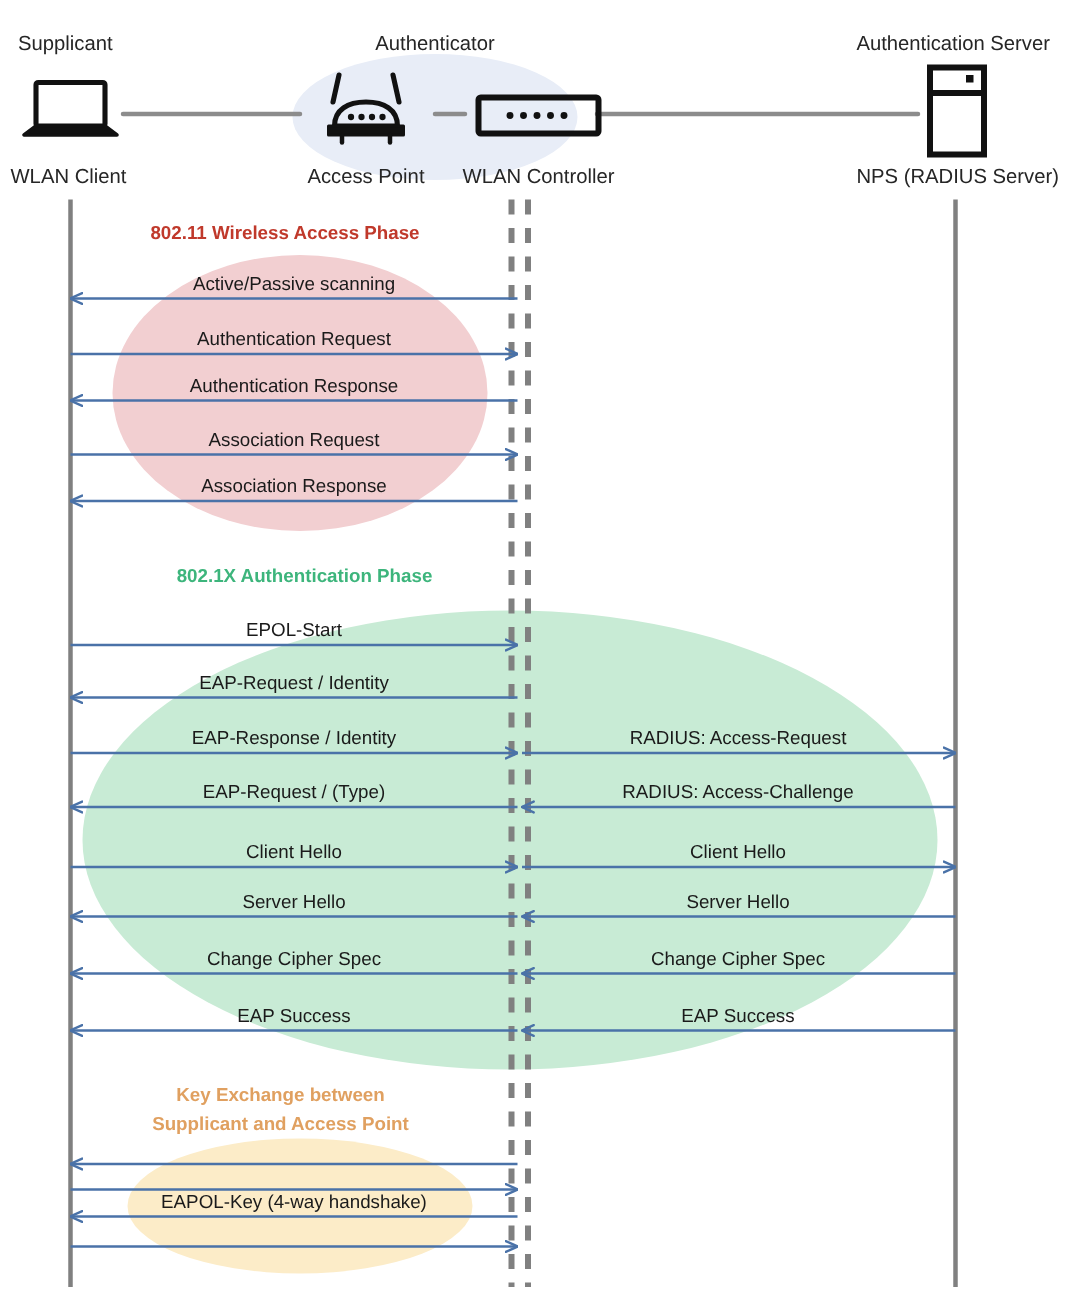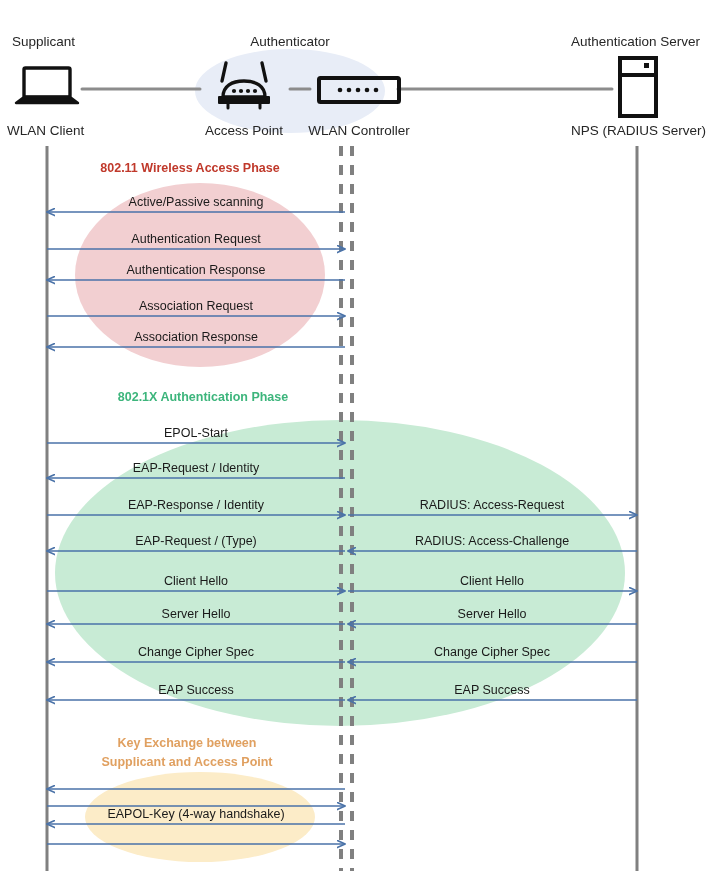--- a/index.html
+++ b/index.html
@@ -1,21 +1,21 @@
 <!DOCTYPE html>
 <html><head>
 <meta charset="utf-8">
 <style>
   html,body{margin:0;padding:0;background:#ffffff;}
   body{
     width:713px;height:875px;
     font-family:"Liberation Sans","DejaVu Sans",sans-serif;
     position:relative;overflow:hidden;
   }
-  #stage{position:absolute;left:0;top:0;width:713px;height:743px;margin-top:13px;}
+  #stage{position:absolute;left:0;top:0;width:713px;height:743px;}
   svg#diagram{position:absolute;left:0;top:0;width:713px;height:875px;}
   .hdr-title{font-size:13.5px;fill:#262626;}
   .node-label{font-size:13.5px;fill:#262626;}
   .phase-label{font-size:12.5px;font-weight:bold;}
   .msg-label{font-size:12.5px;fill:#1a1a1a;}
   text{font-family:"Liberation Sans","DejaVu Sans",sans-serif;}
 </style>
 </head>
 <body>
 

